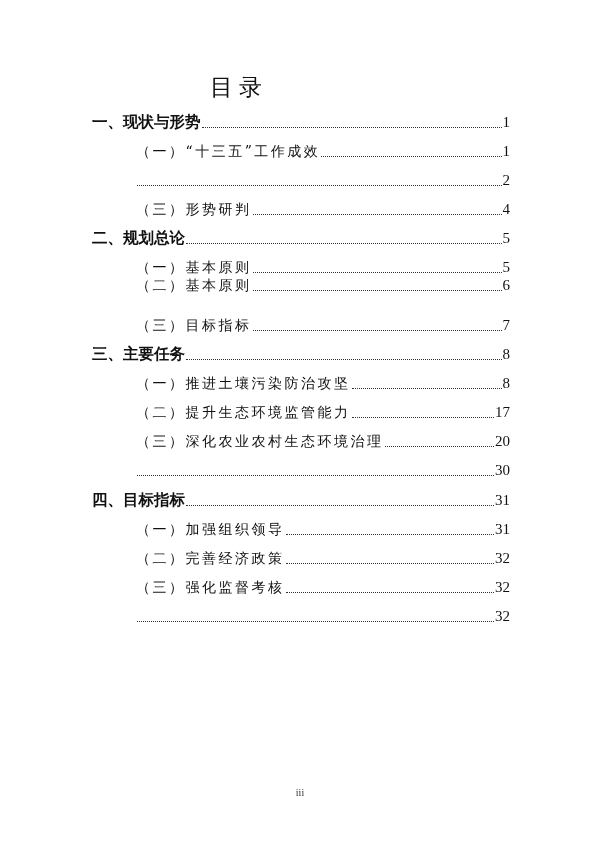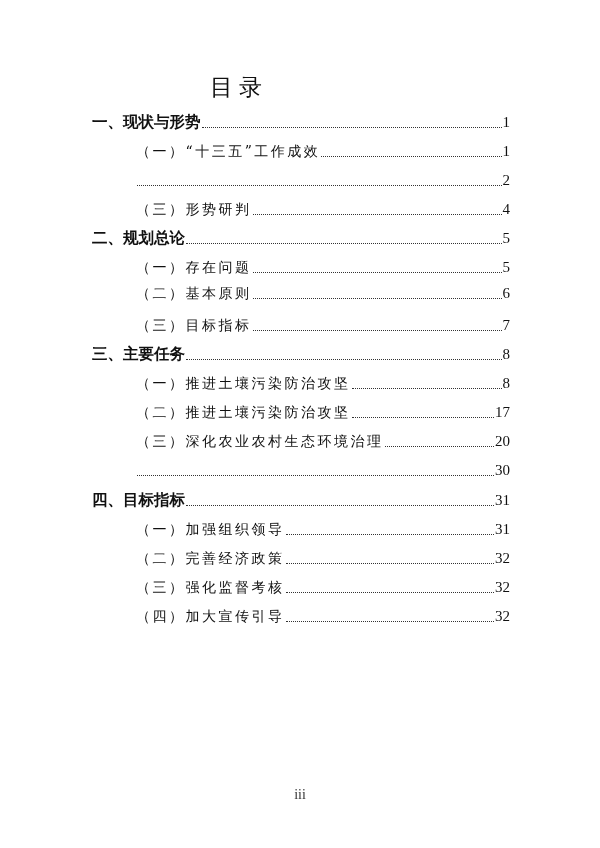--- a/index.html
+++ b/index.html
@@ -24,21 +24,21 @@
       flex: 1; margin: 0 1px; overflow: hidden; white-space: nowrap;
       border-bottom: 1.2px dotted #333; height: 0; align-self: flex-end;
       position: relative; top: -5px;
     }
     .page {
       white-space: nowrap; font-family: "Liberation Serif", serif;
       font-size: 15px; font-weight: normal; letter-spacing: 0;
     }
     .footer {
       position: absolute; top: 787px; left: 0; width: 600px; text-align: center;
-      font-family: "Liberation Serif", serif; font-size: 14px; color: #333;
+      font-family: "Liberation Serif", serif; font-size: 10px; color: #333;
     }
   </style>
 </head>
 <body>
 
 <div class="title">目录</div>
 
 <div class="toc">
   <div class="row h1" style="top:3px">
     <span class="label">一、现状与形势</span>
@@ -59,25 +59,25 @@
     <span class="leader"></span>
     <span class="page">4</span>
   </div>
 
   <div class="row h1" style="top:119px">
     <span class="label">二、规划总论</span>
     <span class="leader"></span>
     <span class="page">5</span>
   </div>
   <div class="row h2" style="top:148px">
-    <span class="label">（一）存在问题</span>
+    <span class="label">（一）基本原则</span>
     <span class="leader"></span>
     <span class="page">5</span>
   </div>
-  <div class="row h2" style="top:174px">
+  <div class="row h2" style="top:166px">
     <span class="label">（二）基本原则</span>
     <span class="leader"></span>
     <span class="page">6</span>
   </div>
   <div class="row h2" style="top:206px">
     <span class="label">（三）目标指标</span>
     <span class="leader"></span>
     <span class="page">7</span>
   </div>
 
@@ -85,21 +85,21 @@
     <span class="label">三、主要任务</span>
     <span class="leader"></span>
     <span class="page">8</span>
   </div>
   <div class="row h2" style="top:264px">
     <span class="label">（一）推进土壤污染防治攻坚</span>
     <span class="leader"></span>
     <span class="page">8</span>
   </div>
   <div class="row h2" style="top:293px">
-    <span class="label">（二）推进土壤污染防治攻坚</span>
+    <span class="label">（二）提升生态环境监管能力</span>
     <span class="leader"></span>
     <span class="page">17</span>
   </div>
   <div class="row h2" style="top:322px">
     <span class="label">（三）深化农业农村生态环境治理</span>
     <span class="leader"></span>
     <span class="page">20</span>
   </div>
   <div class="row h2" style="top:351px">
     <span class="leader"></span>
@@ -120,19 +120,18 @@
     <span class="label">（二）完善经济政策</span>
     <span class="leader"></span>
     <span class="page">32</span>
   </div>
   <div class="row h2" style="top:468px">
     <span class="label">（三）强化监督考核</span>
     <span class="leader"></span>
     <span class="page">32</span>
   </div>
   <div class="row h2" style="top:497px">
-    <span class="label">（四）加大宣传引导</span>
     <span class="leader"></span>
     <span class="page">32</span>
   </div>
 </div>
 
 <div class="footer">iii</div>
 
 </body></html>

